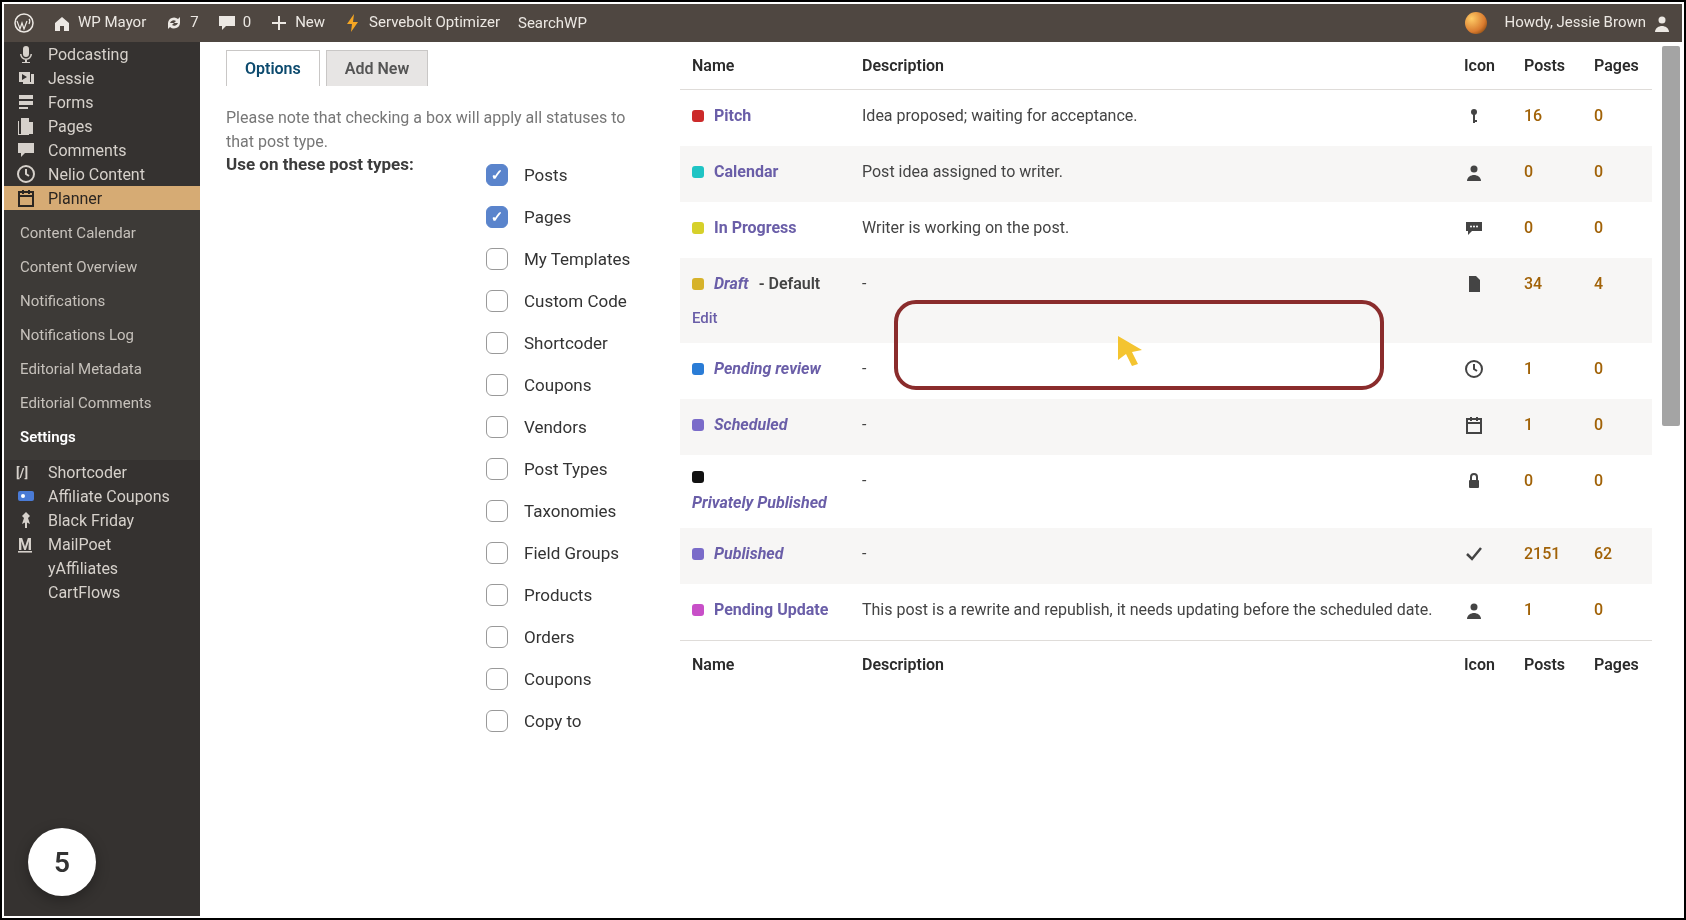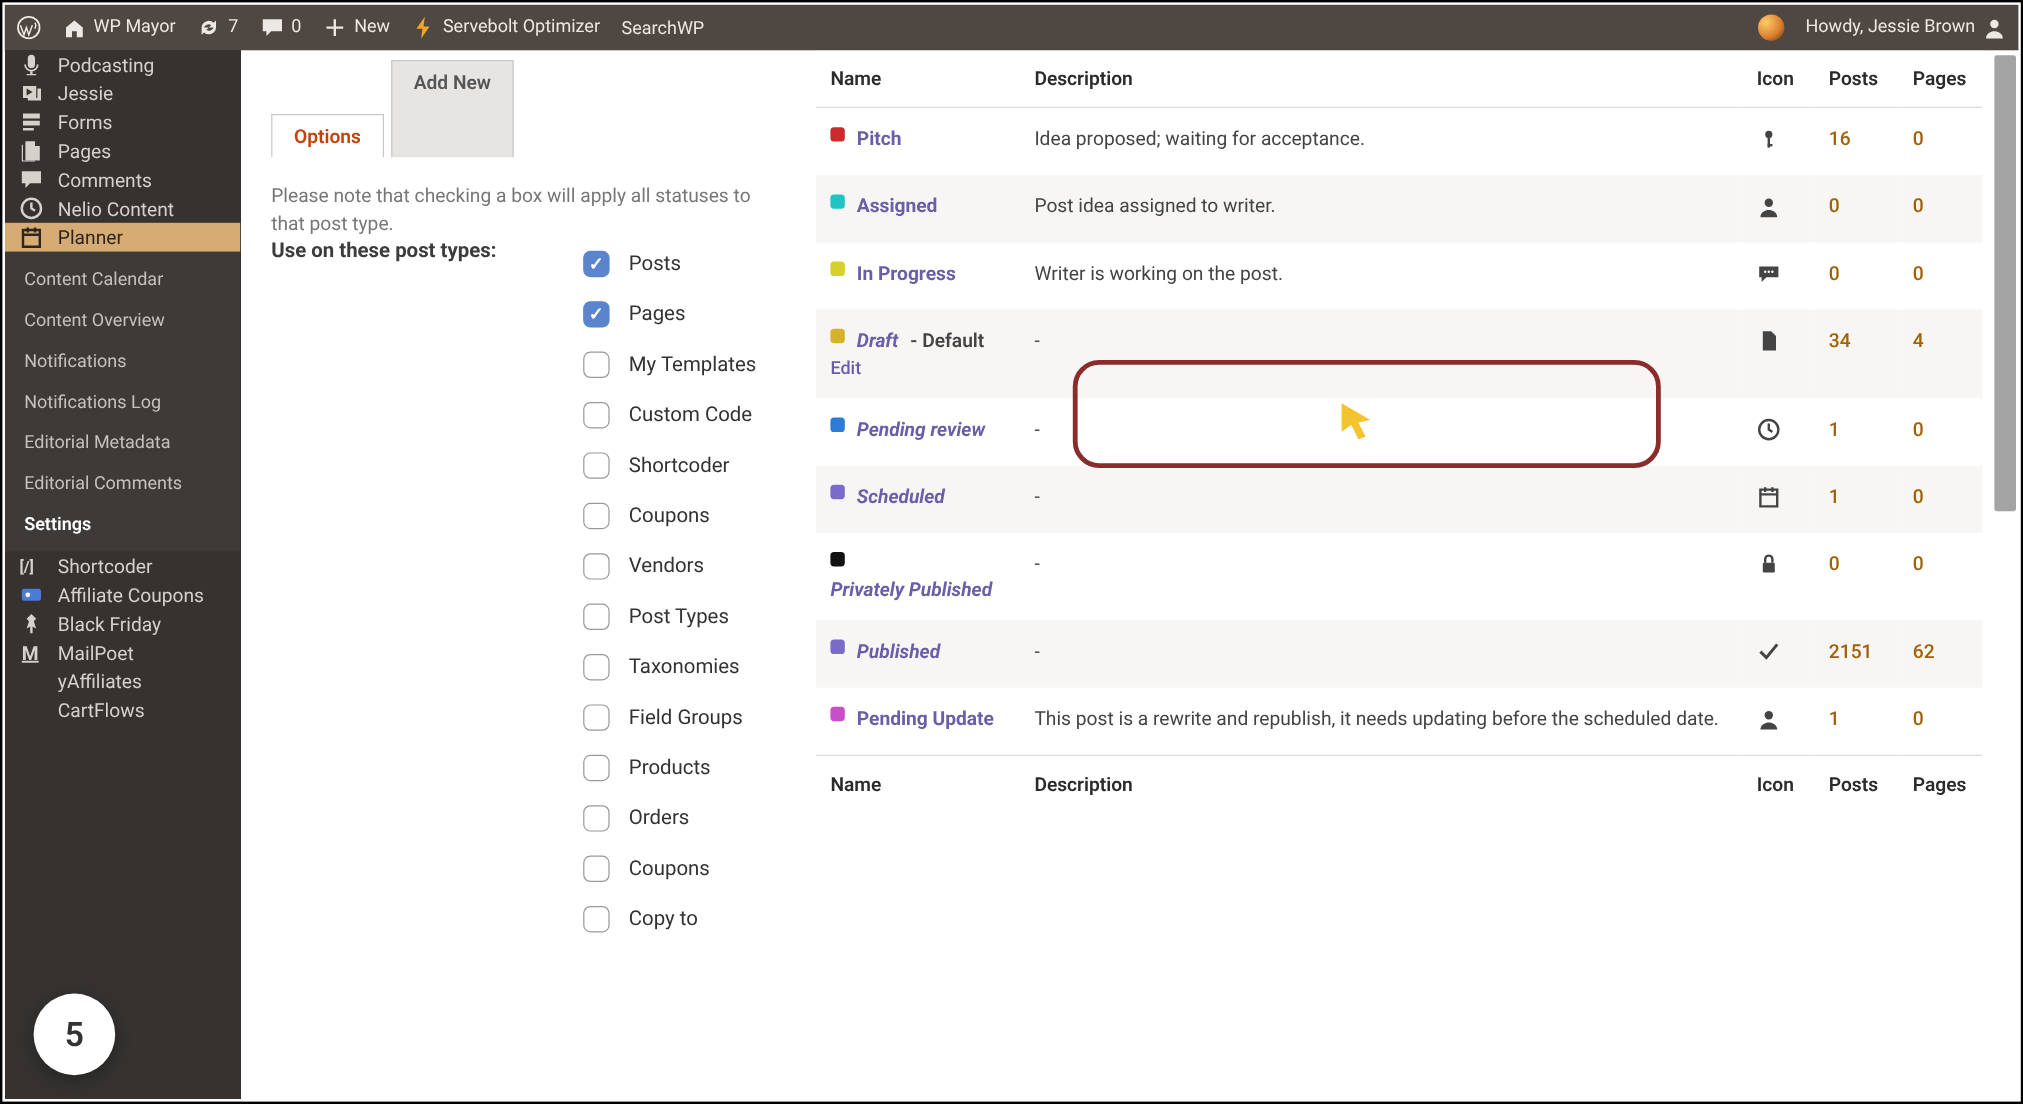--- a/index.html
+++ b/index.html
@@ -94,23 +94,22 @@
     border: 1px solid #c9c7c6;
     border-bottom: none;
     background: #e7e5e4;
     color: #555;
     font-weight: 600;
     font-size: 16px;
     cursor: pointer;
   }
   .tab.active {
     background: #fff;
-    color: #c2410c;
+    color: #0c4a6e;
     border-top: 1px solid #c9c7c6;
-    margin-top: 45px;
   }
   .note { color: #777; line-height: 1.5; }
   .pt-row { display:flex; align-items:flex-start; }
   .pt-label { font-weight: 700; font-size:17px; width: 260px; }
   .pt-list { flex:1; }
   .pt-item { display:flex; align-items:center; gap:16px; padding: 10px 0; font-size:17px; color:#333; }
   .pt-item input[type=checkbox] {
     width: 22px; height: 22px; border: 1px solid #999; border-radius: 6px;
     appearance: none; background: #fff; display:flex; align-items:center; justify-content:center;
     cursor:pointer;
@@ -128,25 +127,25 @@
   table.statuses thead th,
   table.statuses tfoot th {
     text-align:left; font-weight:600; color:#2b2b2b;
     padding: 14px 12px; border-bottom:1px solid #dfdcd9; background:#fff;
   }
   table.statuses tfoot th { border-top:1px solid #dfdcd9; border-bottom:none; }
   table.statuses tbody tr:nth-child(even) { background:#f7f6f5; }
   table.statuses td {
     padding: 16px 12px; vertical-align: top; color:#444;
   }
-  .status-name { color:#6a5ea8; font-weight:700; display:flex; align-items:flex-start; gap:10px; flex-wrap:wrap; }
+  .status-name { color:#6a5ea8; font-weight:700; display:flex; align-items:center; gap:10px; flex-wrap:wrap; }
   .status-name .default { color:#444; font-weight:600; font-style:normal; }
   .status-dot { width:12px; height:12px; border-radius:3px; display:inline-block; flex-shrink:0; }
   .status-name.italic .nm { font-style: italic; }
-  .edit-link { color:#6a5ea8; font-size:15px; font-weight:500; margin-top:5px; display:block; cursor:pointer; }
+  .edit-link { color:#6a5ea8; font-size:15px; font-weight:500; margin-top:16px; display:block; cursor:pointer; }
   .count-link { color:#a16207; font-weight:500; }
   .icon-cell svg { width:20px; height:20px; fill:#444; }
 
   
   .highlight-box {
     position:absolute;
     border: 4px solid #8a2c2c;
     border-radius: 22px;
     pointer-events:none;
   }
@@ -415,21 +414,21 @@
                     <rect x="9" y="8" width="2" height="9" fill="#444"></rect>
                     <rect x="9" y="14" width="4" height="2" fill="#444"></rect>
                   </svg></td>
                 <td><span class="count-link">16</span></td>
                 <td><span class="count-link">0</span></td>
               </tr>
               <tr>
                 <td>
                   <div class="status-name">
                     <span class="status-dot" style="background:#1fc4c4"></span>
-                    <span class="nm">Assigned</span>
+                    <span class="nm">Calendar</span>
                   </div>
                 </td>
                 <td>Post idea assigned to writer.</td>
                 <td class="icon-cell"><svg viewBox="0 0 20 20">
                     <circle cx="10" cy="7" r="3.5"></circle>
                     <path d="M3 19c0-4 4-6 7-6s7 2 7 6z"></path>
                   </svg></td>
                 <td><span class="count-link">0</span></td>
                 <td><span class="count-link">0</span></td>
               </tr>

